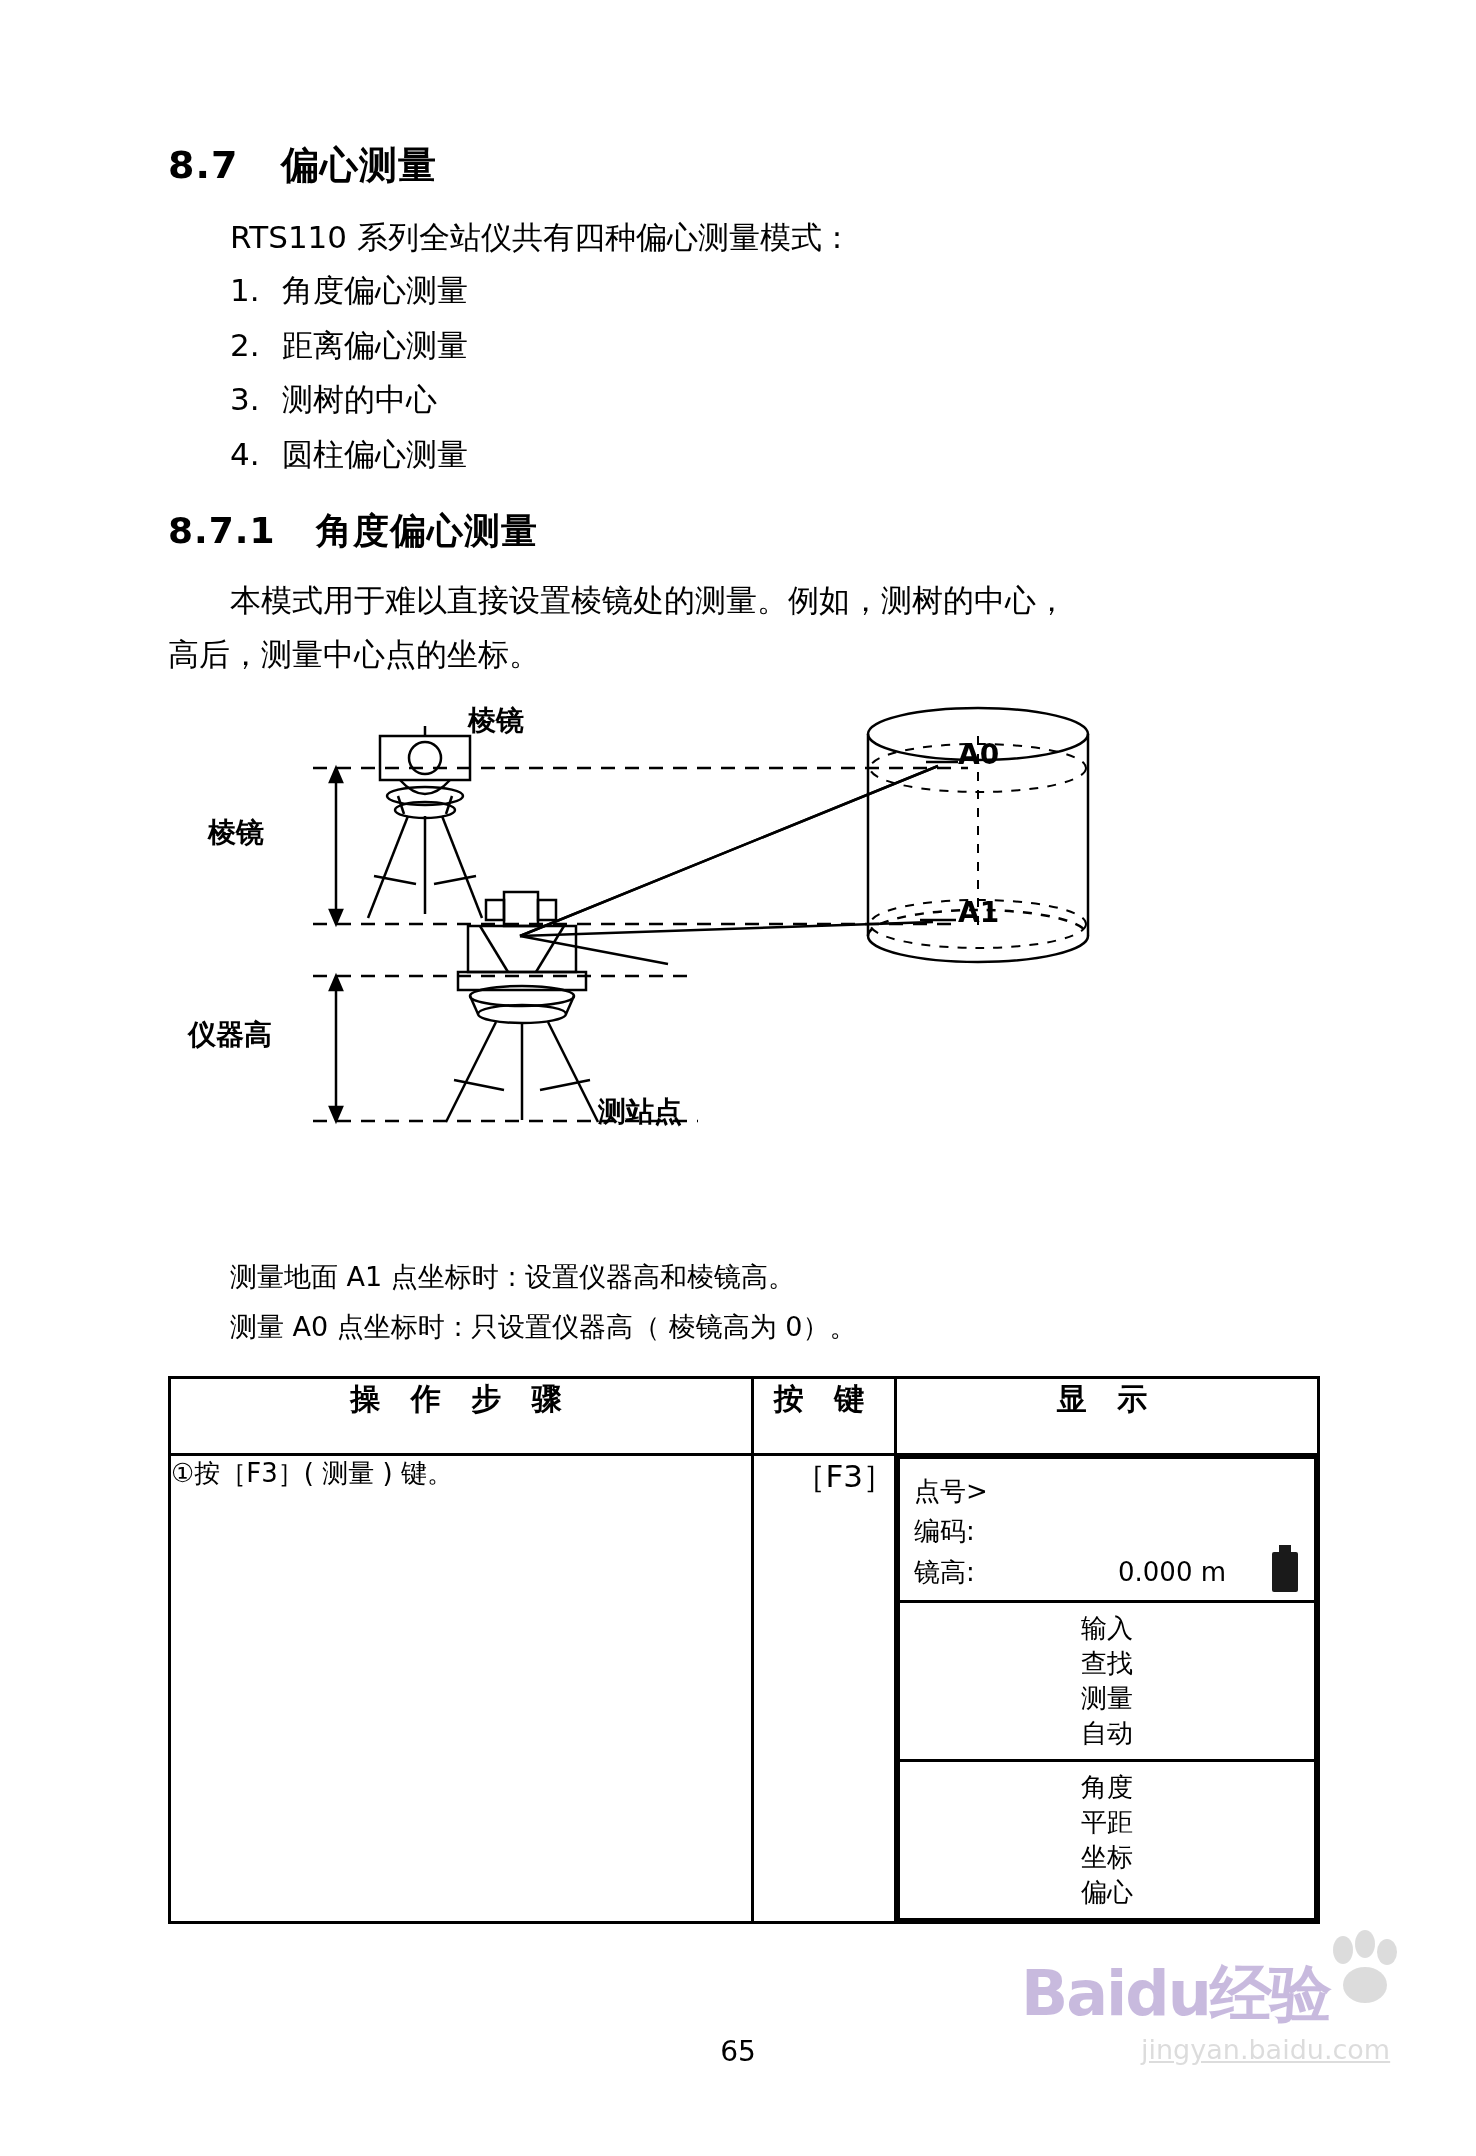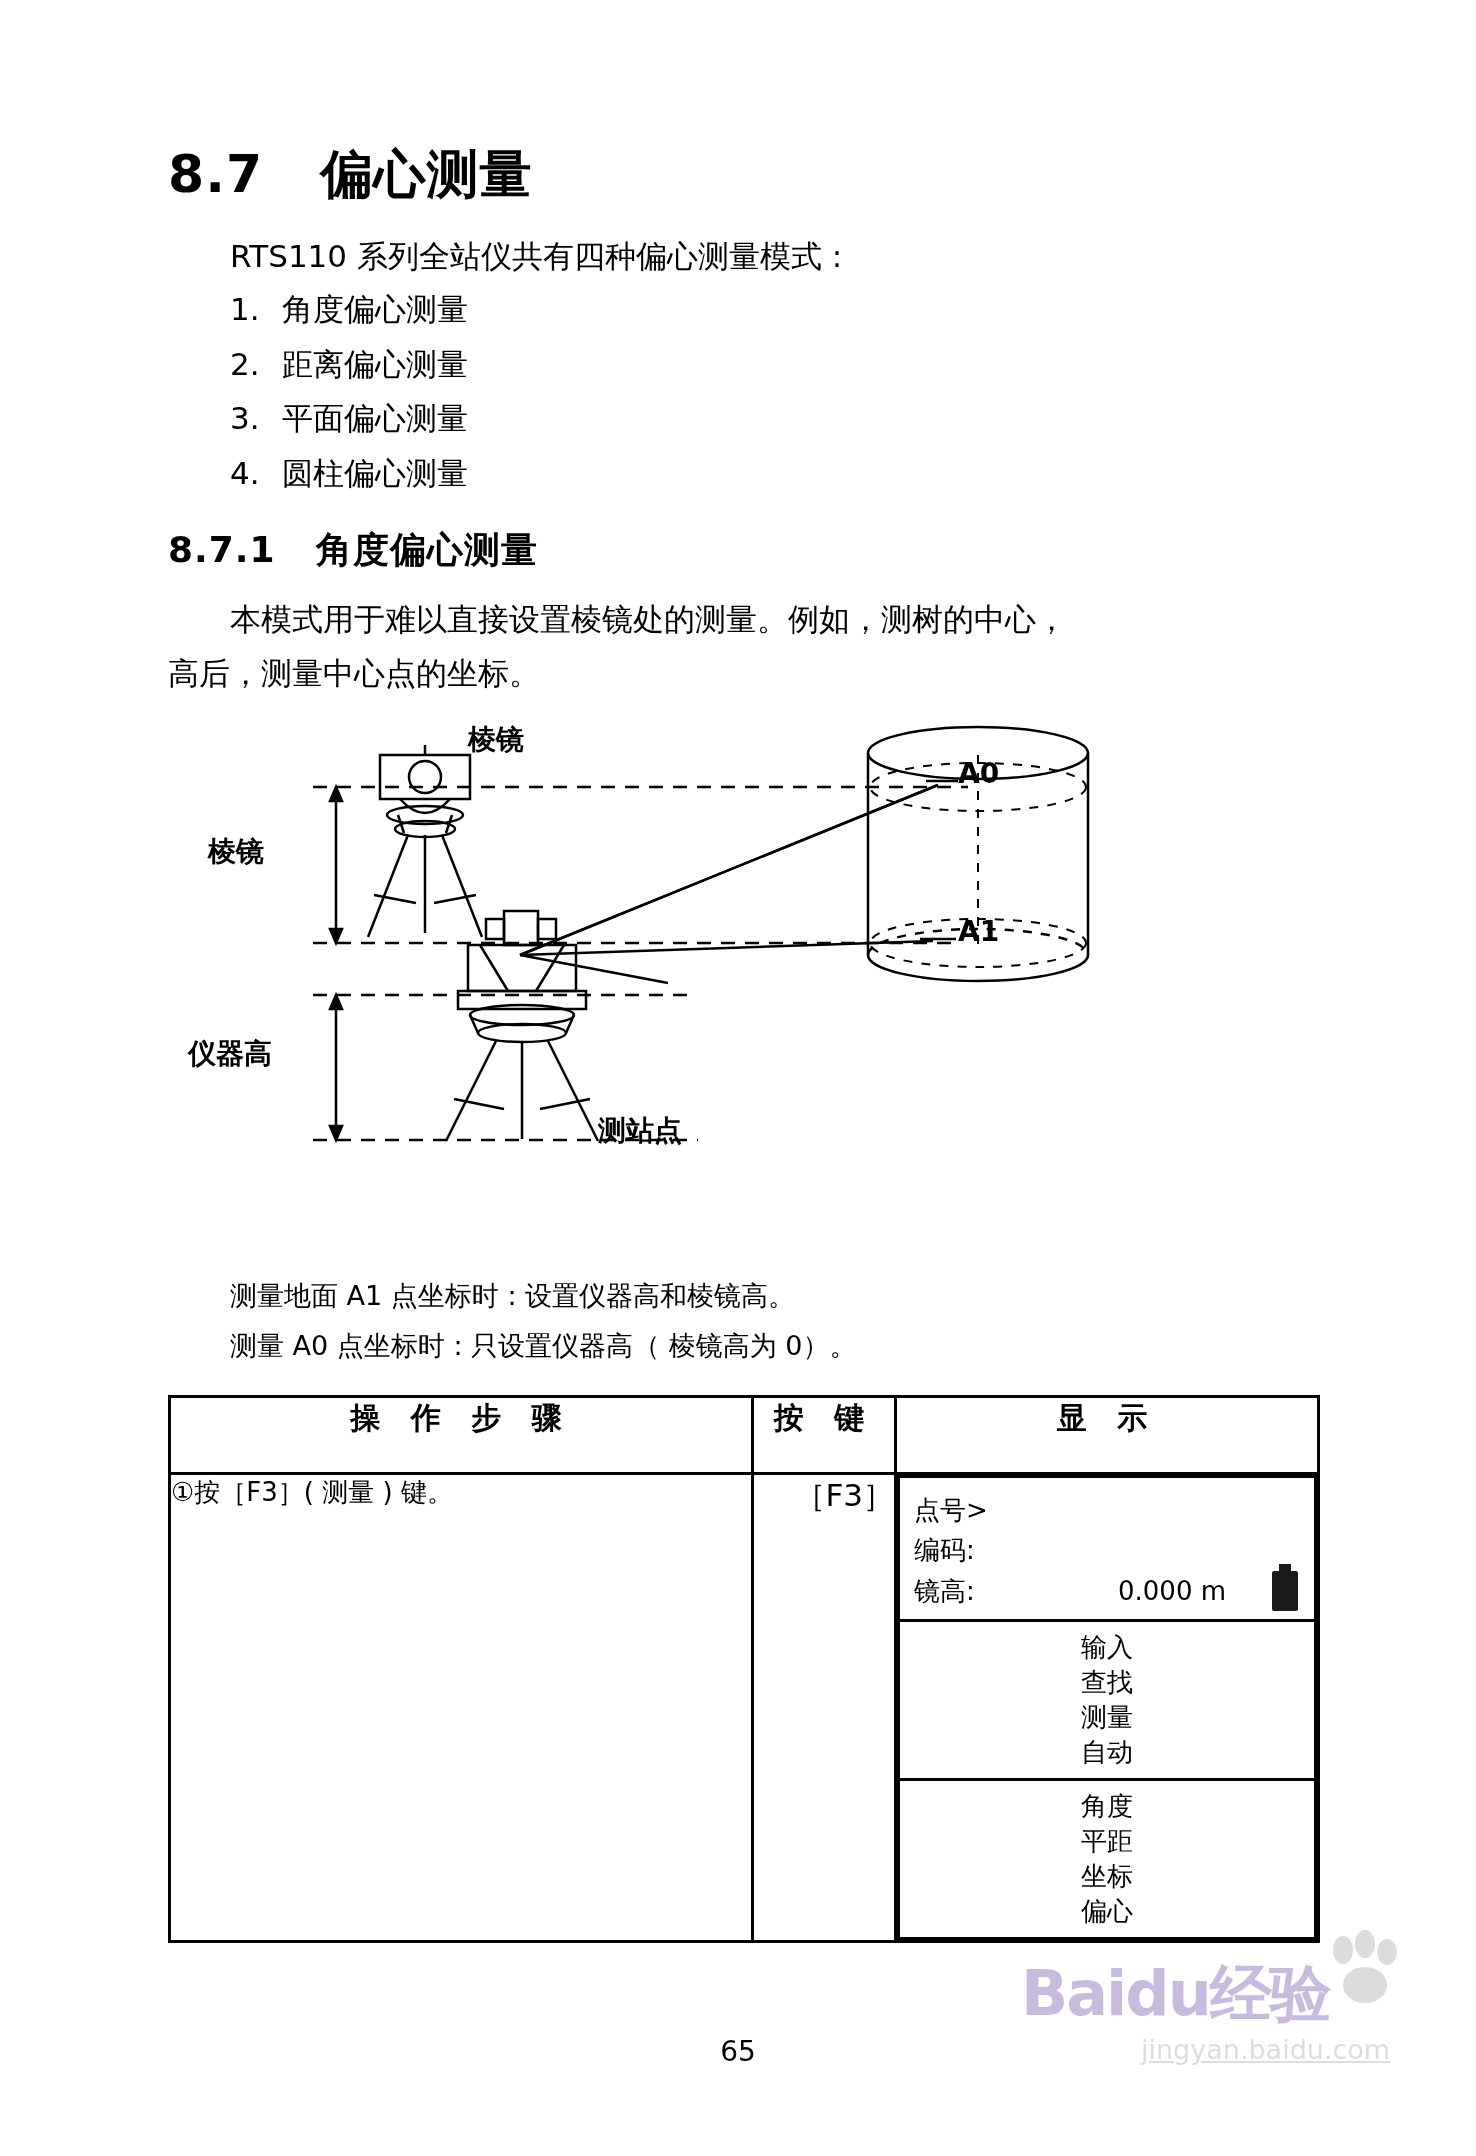--- a/index.html
+++ b/index.html
@@ -22,21 +22,21 @@
     height: 2156px;
     background: #fff;
   }
   .content {
     position: absolute;
     left: 168px;
     top: 140px;
     width: 1140px;
   }
   h1.sec {
-    font-size: 52px;
+    font-size: 38px;
     font-weight: bold;
     margin: 0 0 22px 0;
     letter-spacing: 1px;
     font-family: "DejaVu Sans", sans-serif;
   }
   h2.sub {
     font-size: 36px;
     font-weight: bold;
     margin: 30px 0 20px 0;
     letter-spacing: 1px;
@@ -243,21 +243,21 @@
     <p class="body indent">RTS110 系列全站仪共有四种偏心测量模式 :</p>
 
     <ol class="modes">
       <li>
         <span class="num">1.</span><span>角度偏心测量</span>
       </li>
       <li>
         <span class="num">2.</span><span>距离偏心测量</span>
       </li>
       <li>
-        <span class="num">3.</span><span>平面偏心测量</span>
+        <span class="num">3.</span><span>测树的中心</span>
       </li>
       <li>
         <span class="num">4.</span><span>圆柱偏心测量</span>
       </li>
     </ol>
 
     <h2 class="sub">
       <span>8.7.1</span>
       &nbsp;
       <span>角度偏心测量</span>

